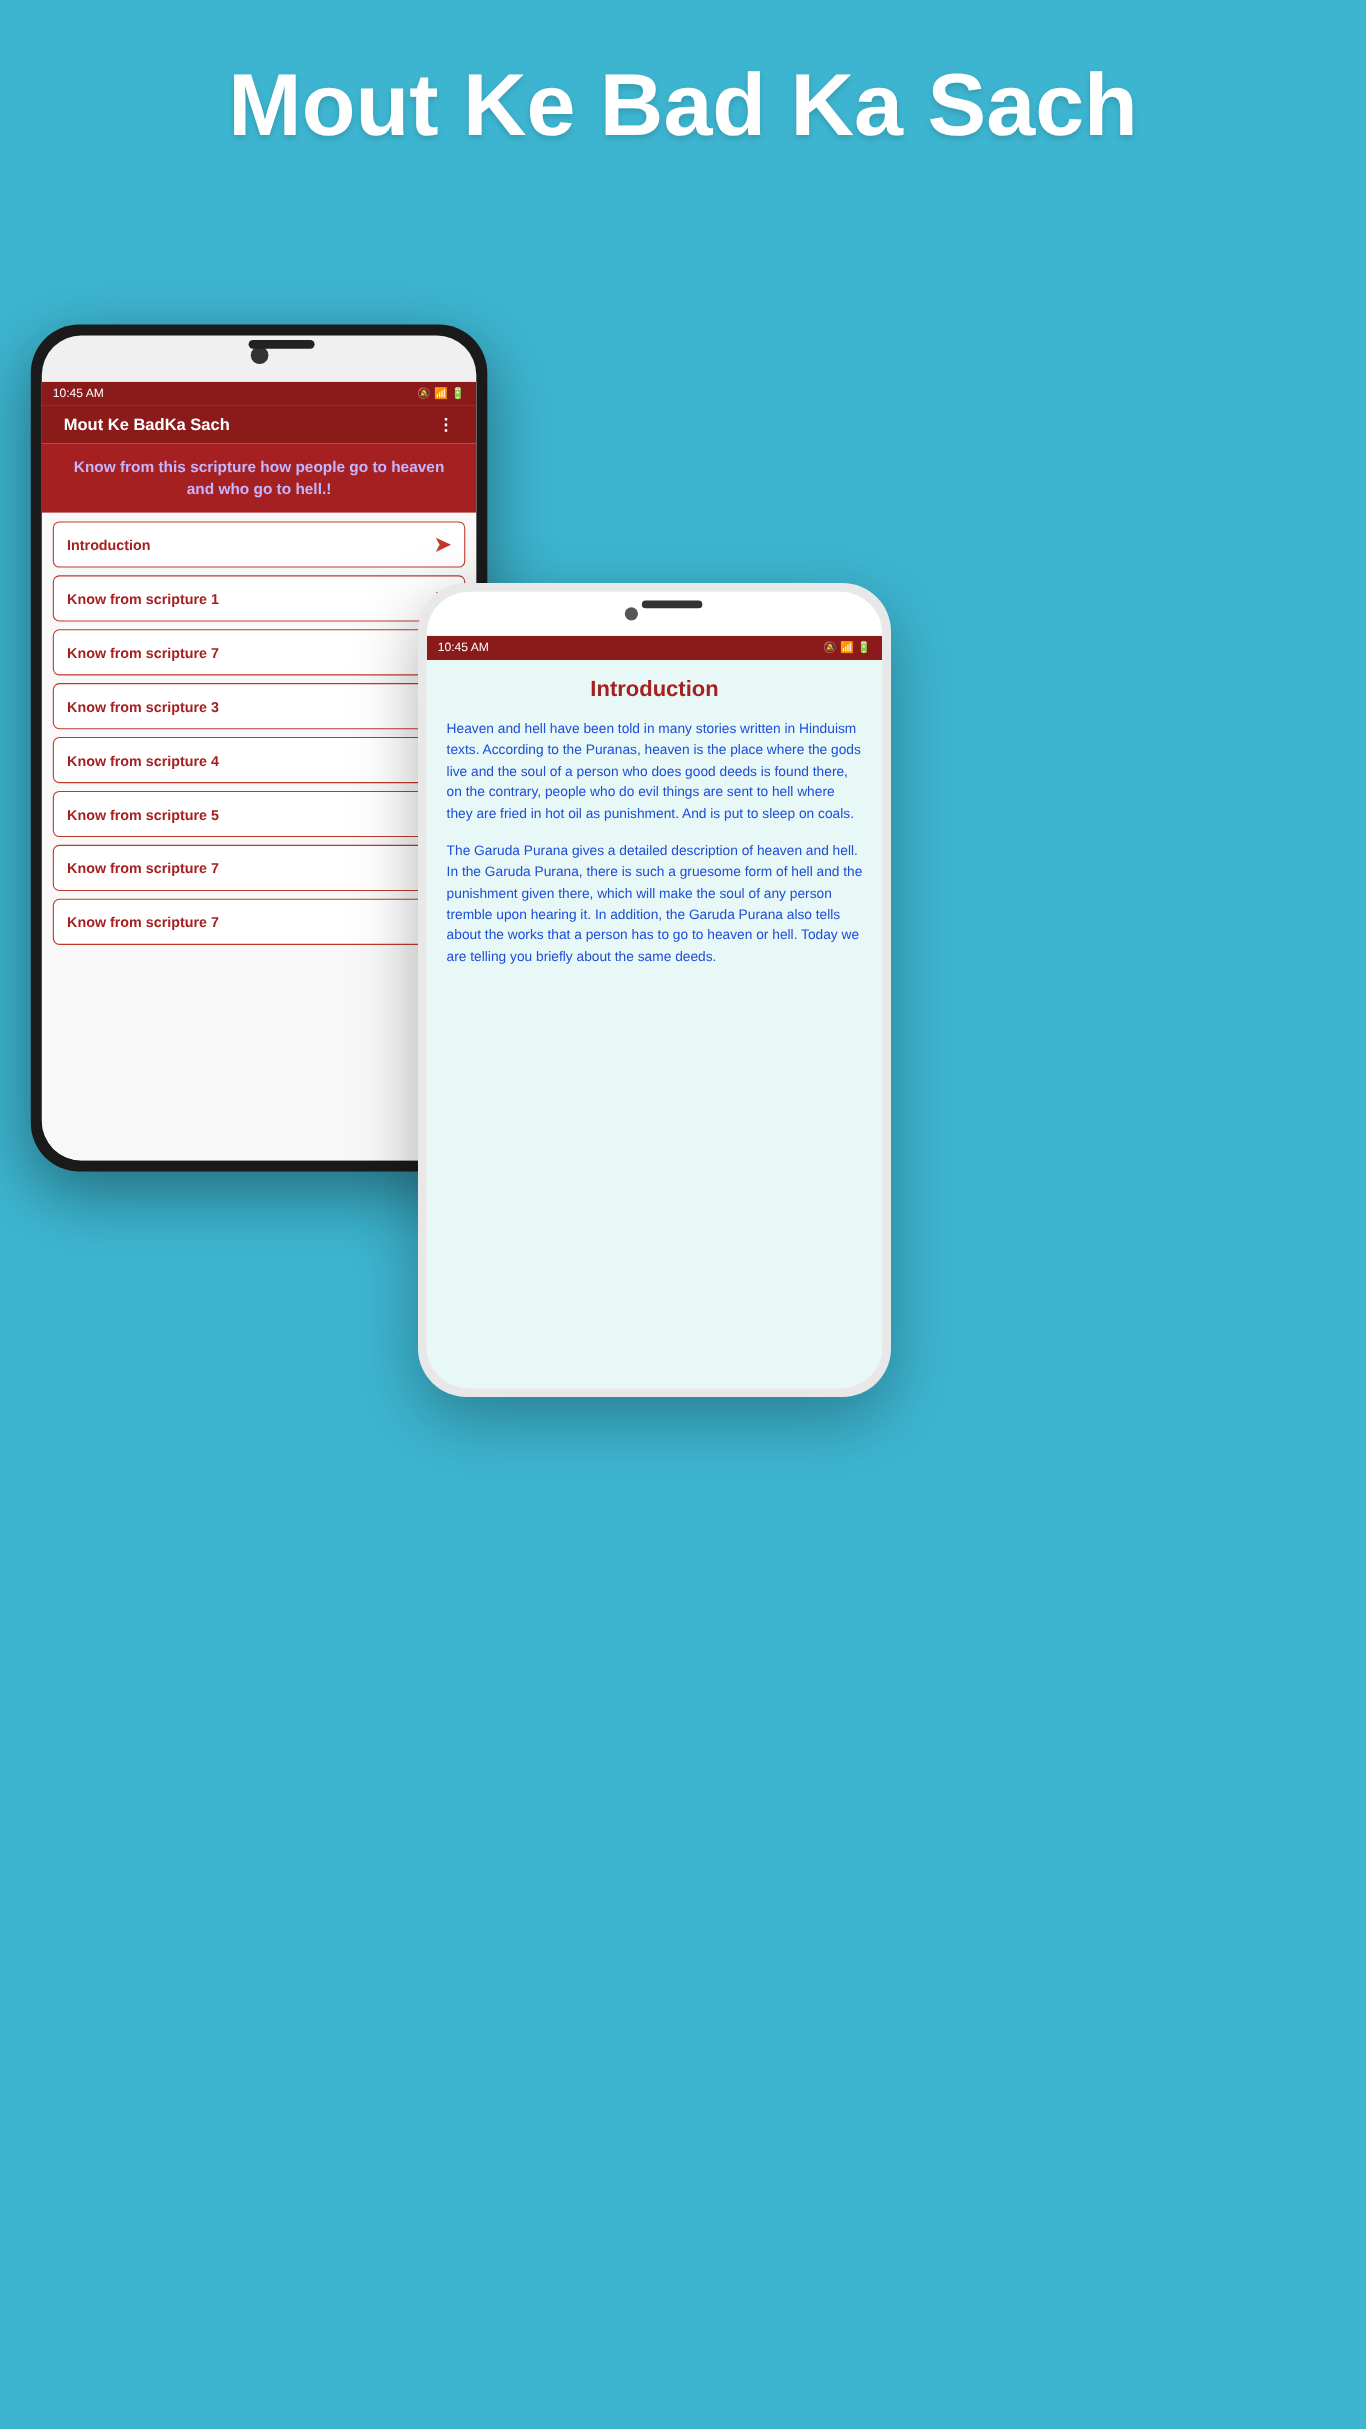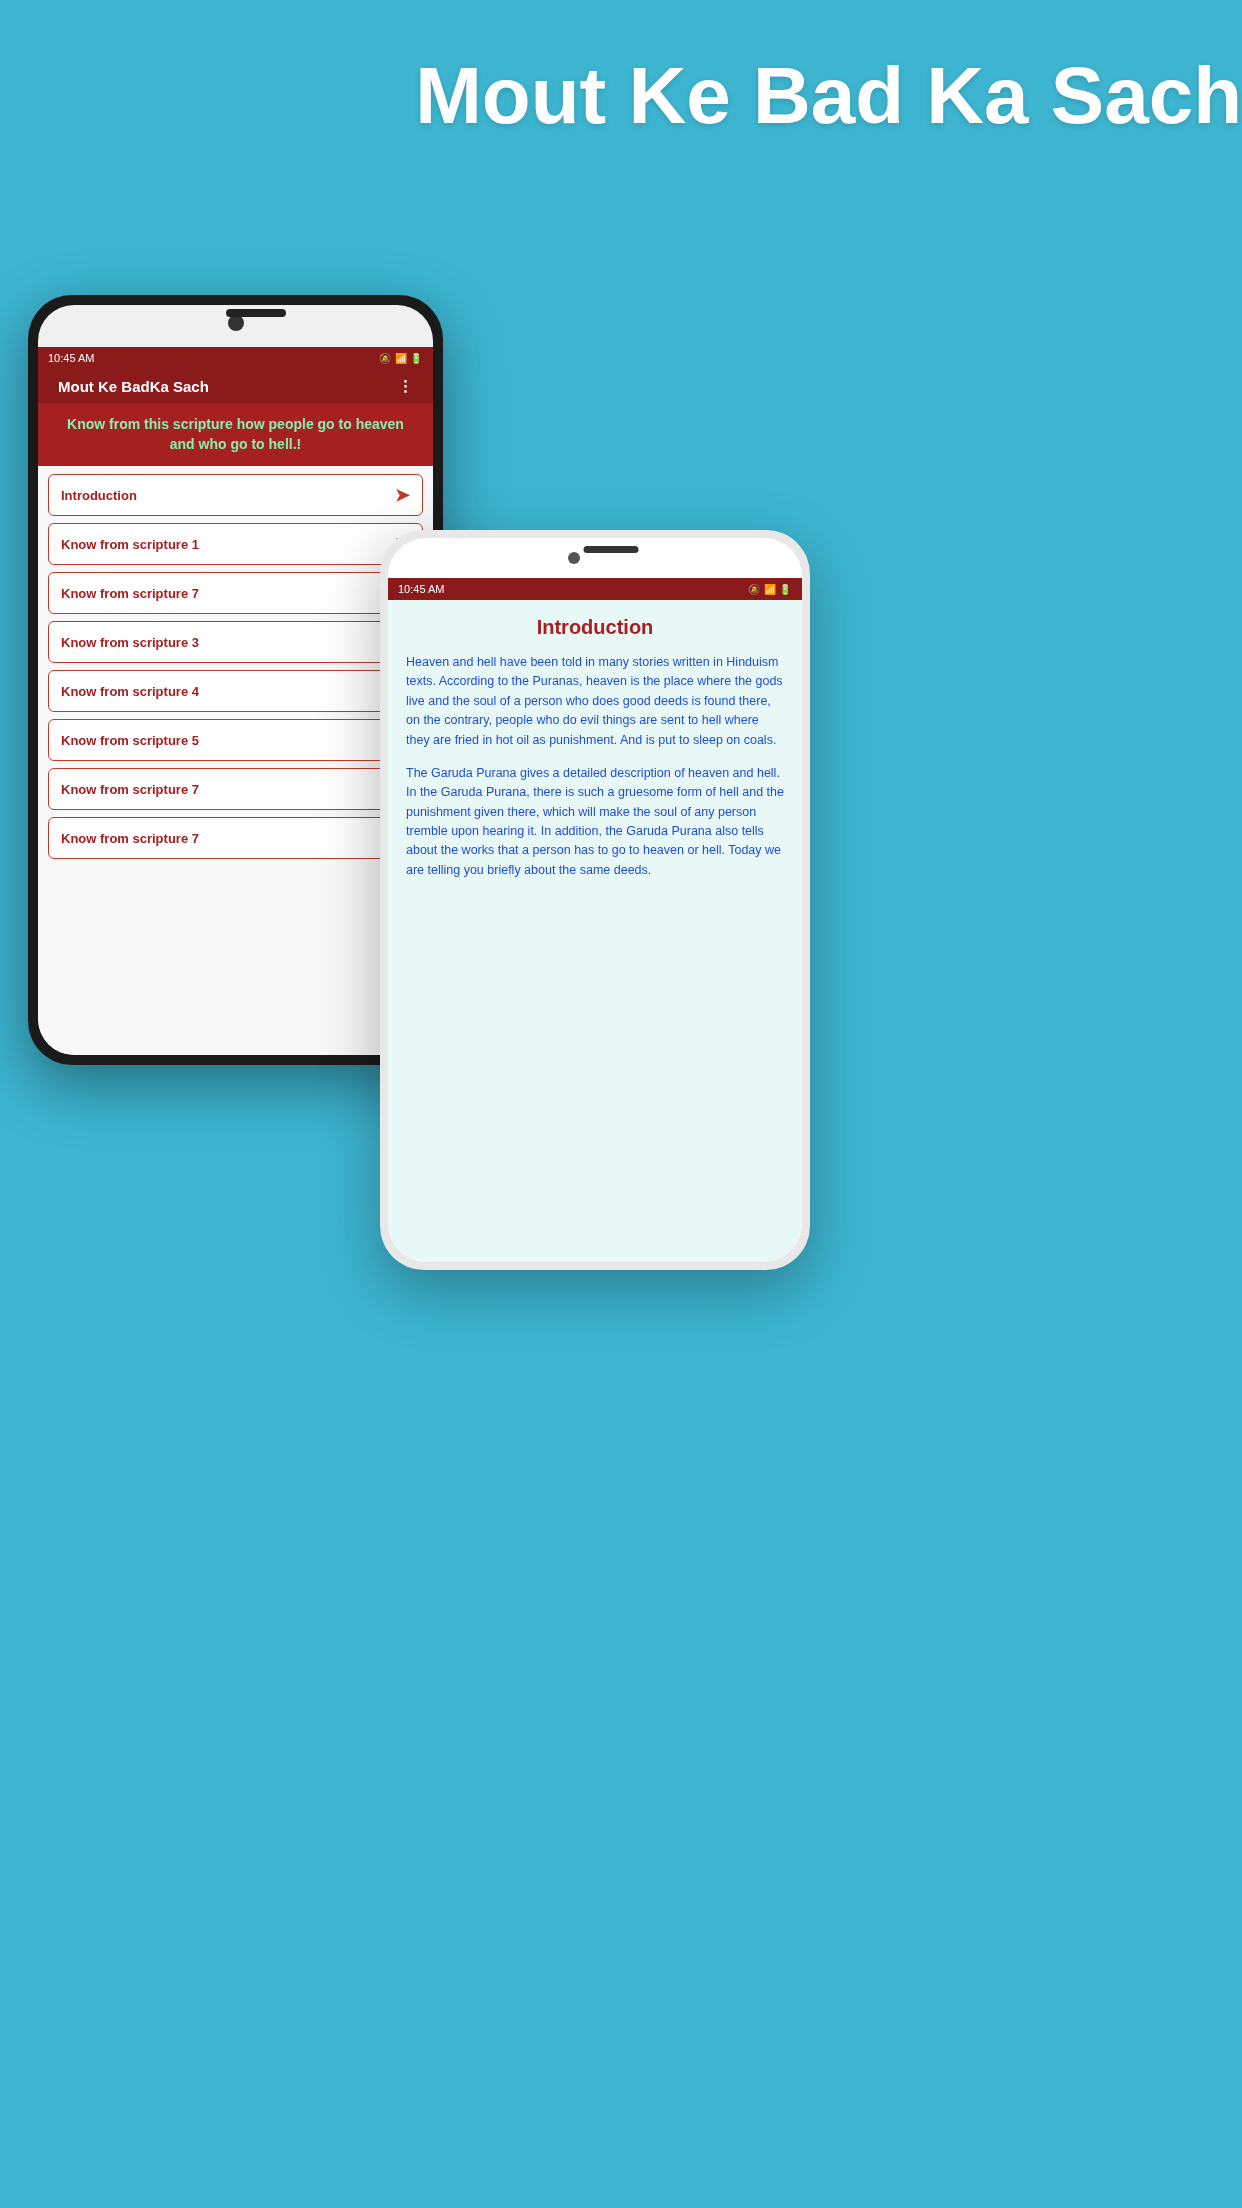--- a/index.html
+++ b/index.html
@@ -7,21 +7,21 @@
       width: 1242px;
       height: 2208px;
       background-color: #3db5d0;
       font-family: 'Arial', sans-serif;
       overflow: hidden;
       position: relative;
     }
 
     
     .page-title {
-      text-align: right;
+      text-align: center;
       padding-top: 50px;
       color: white;
       font-size: 80px;
       font-weight: 900;
       line-height: 1.15;
       text-shadow: 0 2px 6px rgba(0,0,0,0.15);
     }
 
     
     .phone-left {
@@ -101,21 +101,21 @@
       padding: 8px 20px;
       display: flex;
       justify-content: space-between;
       align-items: center;
       font-size: 15px;
       font-weight: bold;
     }
 
     .phone1-banner {
       background: #a52020;
-      color: #86efac;
+      color: #c4b5fd;
       text-align: center;
       padding: 12px 16px;
       font-size: 14px;
       font-weight: bold;
       line-height: 1.4;
     }
 
     .phone1-list {
       padding: 8px 10px;
       display: flex;

